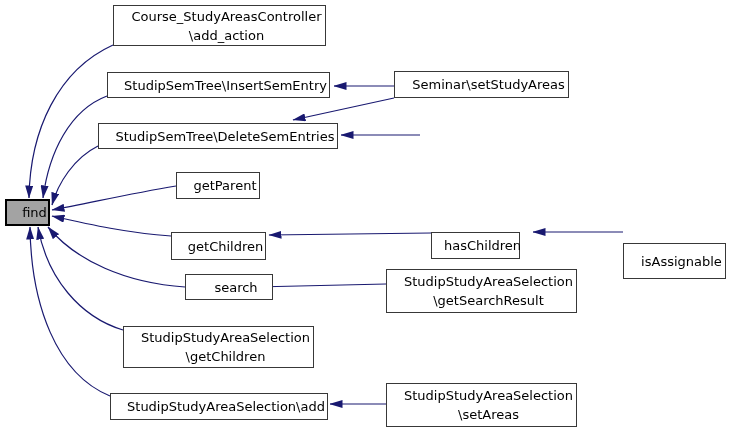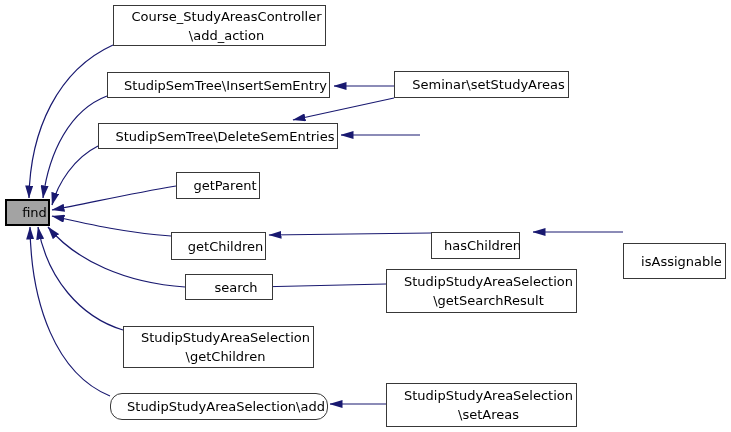--- a/index.html
+++ b/index.html
@@ -52,21 +52,21 @@
   #n-set-study-areas   { left: 394px; top: 71px;  width: 175px; height: 27px; text-align: center; }
   #n-delete-sem-entries{ left: 98px;  top: 123px; width: 240px; height: 26px; }
   #n-seminar-delete    { left: 420px; top: 123px; width: 121px; height: 26px; }
   #n-get-parent        { left: 176px; top: 172px; width: 84px;  height: 27px; }
   #n-get-children      { left: 171px; top: 232px; width: 95px;  height: 28px; justify-content: center; }
   #n-has-children      { left: 431px; top: 232px; width: 89px;  height: 27px; }
   #n-is-assignable     { left: 623px; top: 219px; width: 103px; height: 36px; margin-top: 24px; }
   #n-search            { left: 185px; top: 274px; width: 88px;  height: 26px; }
   #n-get-search-result { left: 386px; top: 269px; width: 191px; height: 44px; }
   #n-set-selected      { left: 123px; top: 326px; width: 191px; height: 42px; }
-  #n-add               { left: 110px; top: 393px; width: 218px; height: 27px; border-radius: 12px; }
+  #n-add               { left: 110px; top: 393px; width: 218px; height: 27px; }
   #n-set-areas         { left: 386px; top: 383px; width: 191px; height: 44px; }
 </style>
 </head>
 <body>
 
 <div class="canvas">
 
   <svg class="edge-layer" width="731" height="432" viewBox="0 0 731 432" xmlns="http://www.w3.org/2000/svg">
     <defs>
       <marker id="arrow" viewBox="0 0 13 8" refX="12.5" refY="4" markerWidth="13" markerHeight="8" markerUnits="userSpaceOnUse" orient="auto">

